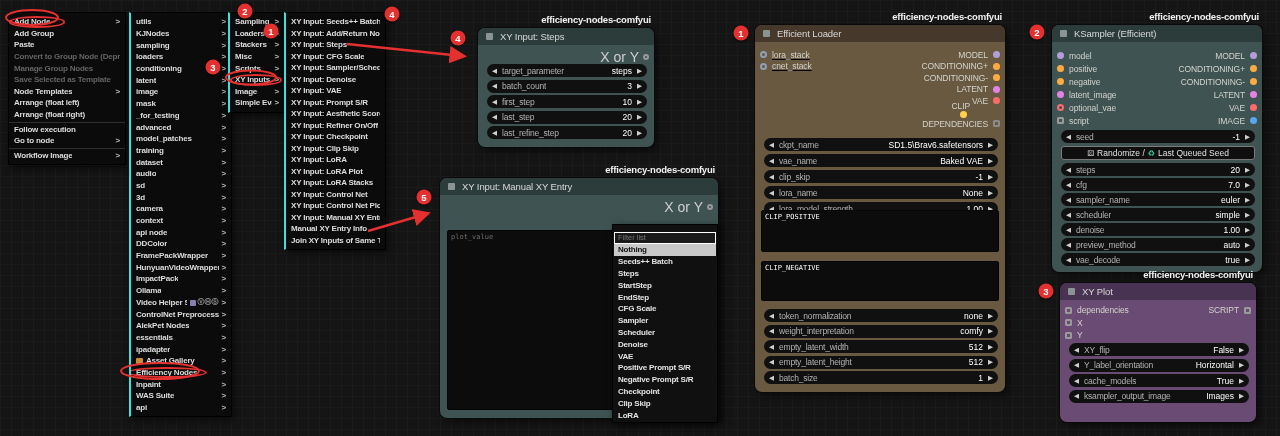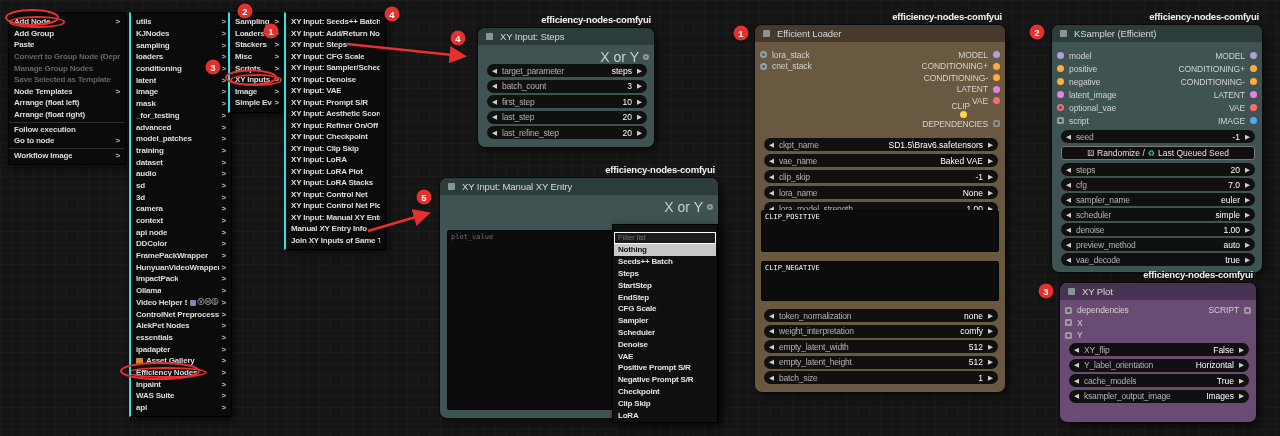--- a/index.html
+++ b/index.html
@@ -700,21 +700,21 @@
         </div>
       </div>
   </div>
 
   <div class="node brown" style="left:755px;top:25px;width:250px;height:367px;">
     <div class="vendor">efficiency-nodes-comfyui</div>
     <div class="ntitle">
       <span class="nsq"></span>
       <span>Efficient Loader</span>
     </div>
-    <div class="iocol ins" style="top:24px;">
+    <div class="iocol ins" style="top:24px;text-decoration:underline;">
 
         <div class="io-row in" style="height:11.5px;">
           <span class="dot ring" style="--dot: #8fa0b8;"></span>
           <span>lora_stack</span>
         </div>
 
         <div class="io-row in" style="height:11.5px;">
           <span class="dot ring" style="--dot: #8fa0b8;"></span>
           <span>cnet_stack</span>
         </div>

